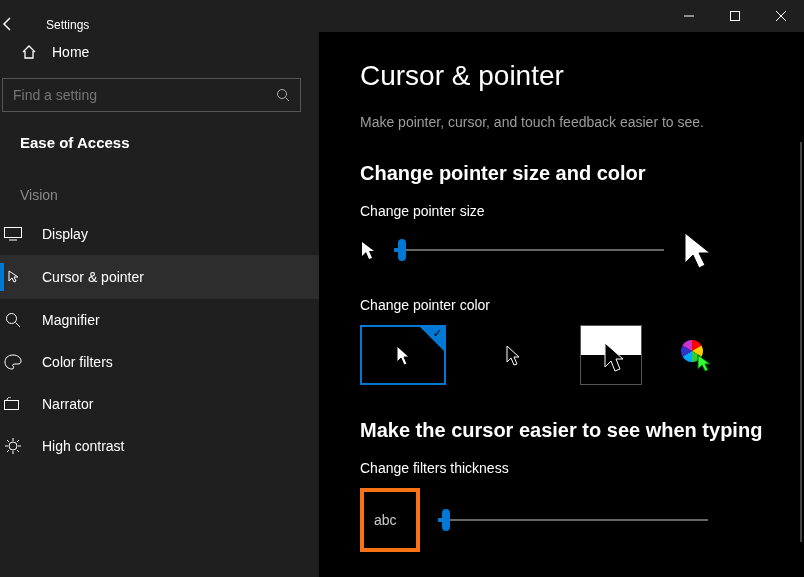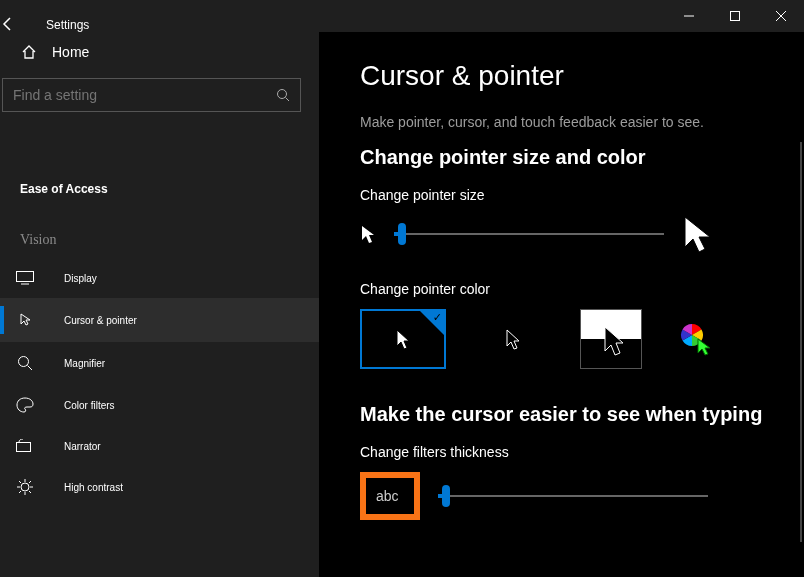--- a/index.html
+++ b/index.html
@@ -9,42 +9,42 @@
   .titlebar .back { width: 46px; text-align: center; font-size: 16px; }
   .titlebar .title { font-size: 12px; color: #fff; }
   .winbtns { margin-left: auto; display: flex; }
   .winbtn { width: 46px; height: 32px; display: flex; align-items: center; justify-content: center; font-size: 12px; }
   .body { display: flex; flex: 1; overflow: hidden; justify-content: flex-end; }
   .sidebar { width: 320px; background: #1f1f1f; padding: 0; display: flex; flex-direction: column; border-right: 1px solid #000; }
   .home { display: flex; align-items: center; gap: 14px; padding: 12px 20px; font-size: 14px; }
   .home .icon { width: 18px; display:flex; justify-content:center; }
   .search { margin: 6px 18px 14px 2px; border: 1px solid #555; height: 34px; display: flex; align-items: center; padding: 0 10px; }
   .search input { flex: 1; background: transparent; border: none; color: #bbb; font-size: 14px; outline: none; }
-  .section-label { padding: 8px 20px 18px 20px; font-size: 12px; font-weight: 600; margin-top: 48px; }
-  .group-label { padding: 18px 20px 10px 20px; color: #8a8a8a; font-size: 14px; font-family: Liberation Serif, serif; }
-  .nav-item { display: flex; align-items: center; gap: 30px; padding: 13px 16px; font-size: 10px; position: relative; }
+  .section-label { padding: 8px 20px 18px 20px; font-size: 15px; font-weight: 600; }
+  .group-label { padding: 18px 20px 10px 20px; color: #8a8a8a; font-size: 14px; }
+  .nav-item { display: flex; align-items: center; gap: 20px; padding: 13px 4px; font-size: 14px; position: relative; }
   .nav-item .icon { width: 18px; display:flex; justify-content:center; }
   .nav-item.selected { background: #2d2d2d; }
   .nav-item.selected::before { content:""; position:absolute; left:0; top:8px; bottom:8px; width:4px; background:#0078d4; }
   .content { flex: 1; background: #000; padding: 28px 40px 0 40px; overflow: auto; position:relative; }
   .content h1 { font-size: 28px; font-weight: 400; margin-bottom: 22px; }
-  .content .desc { color: #9d9d9d; font-size: 14px; margin-bottom: 16px; }
+  .content .desc { color: #9d9d9d; font-size: 14px; margin-bottom: 32px; }
   .content h2 { font-size: 20px; font-weight: 700; margin-bottom: 18px; }
   .content .label { font-size: 14px; margin-bottom: 12px; }
   .slider-row { display: flex; align-items: center; gap: 18px; margin-bottom: 28px; }
   .slider { position: relative; width: 270px; height: 20px; }
   .slider .track { position:absolute; top:50%; left:0; right:0; height:2px; background:#666; transform:translateY(-50%); }
   .slider .fill { position:absolute; top:50%; left:0; height:4px; background:#0078d4; transform:translateY(-50%); }
   .slider .thumb { position:absolute; top:50%; width:8px; height:22px; background:#0078d4; border-radius:4px; transform:translate(-50%,-50%); }
   .color-options { display:flex; gap:24px; align-items:center; margin-bottom: 34px; }
   .color-opt { width:86px; height:60px; background:#000; border:2px solid #333; display:flex; align-items:center; justify-content:center; position:relative; }
   .color-opt.selected { border:2px solid #0078d4; }
   .color-opt .check { position:absolute; top:0; right:0; width:0; height:0; border-top:24px solid #0078d4; border-left:24px solid transparent; }
   .color-opt .check::after { content:"✓"; position:absolute; top:-24px; right:2px; font-size:11px; color:#000; }
-  .cursor-preview { width:60px; border:6px solid #f97316; padding:10px 10px; font-size:14px; color:#ccc; }
+  .cursor-preview { width:60px; border:4px solid #f97316; padding:20px 10px; font-size:14px; color:#ccc; }
   .scroll-ind { position:absolute; right:2px; top:110px; width:2px; height:400px; background:#444; }
   svg { display:block; }
 </style>
 </head>
 <body>
 
 <div class="window">
   <div class="titlebar">
     <div class="back">
       <svg width="16" height="16" viewBox="0 0 16 16">

